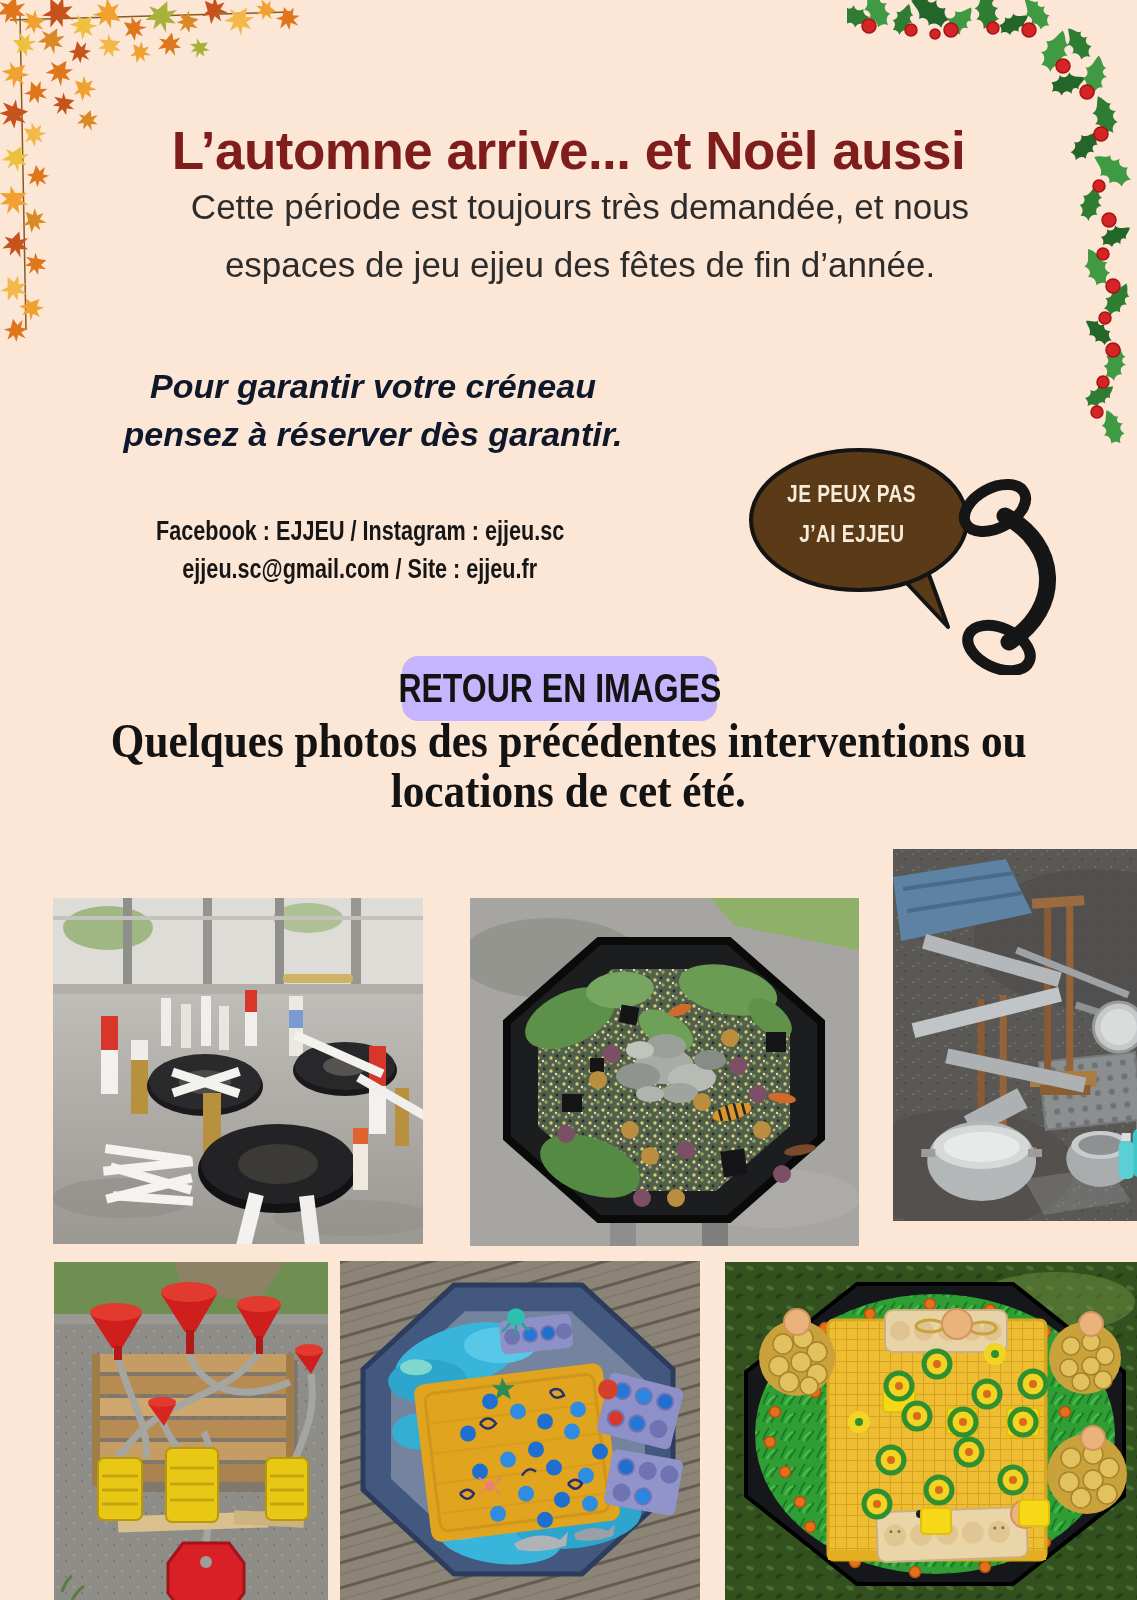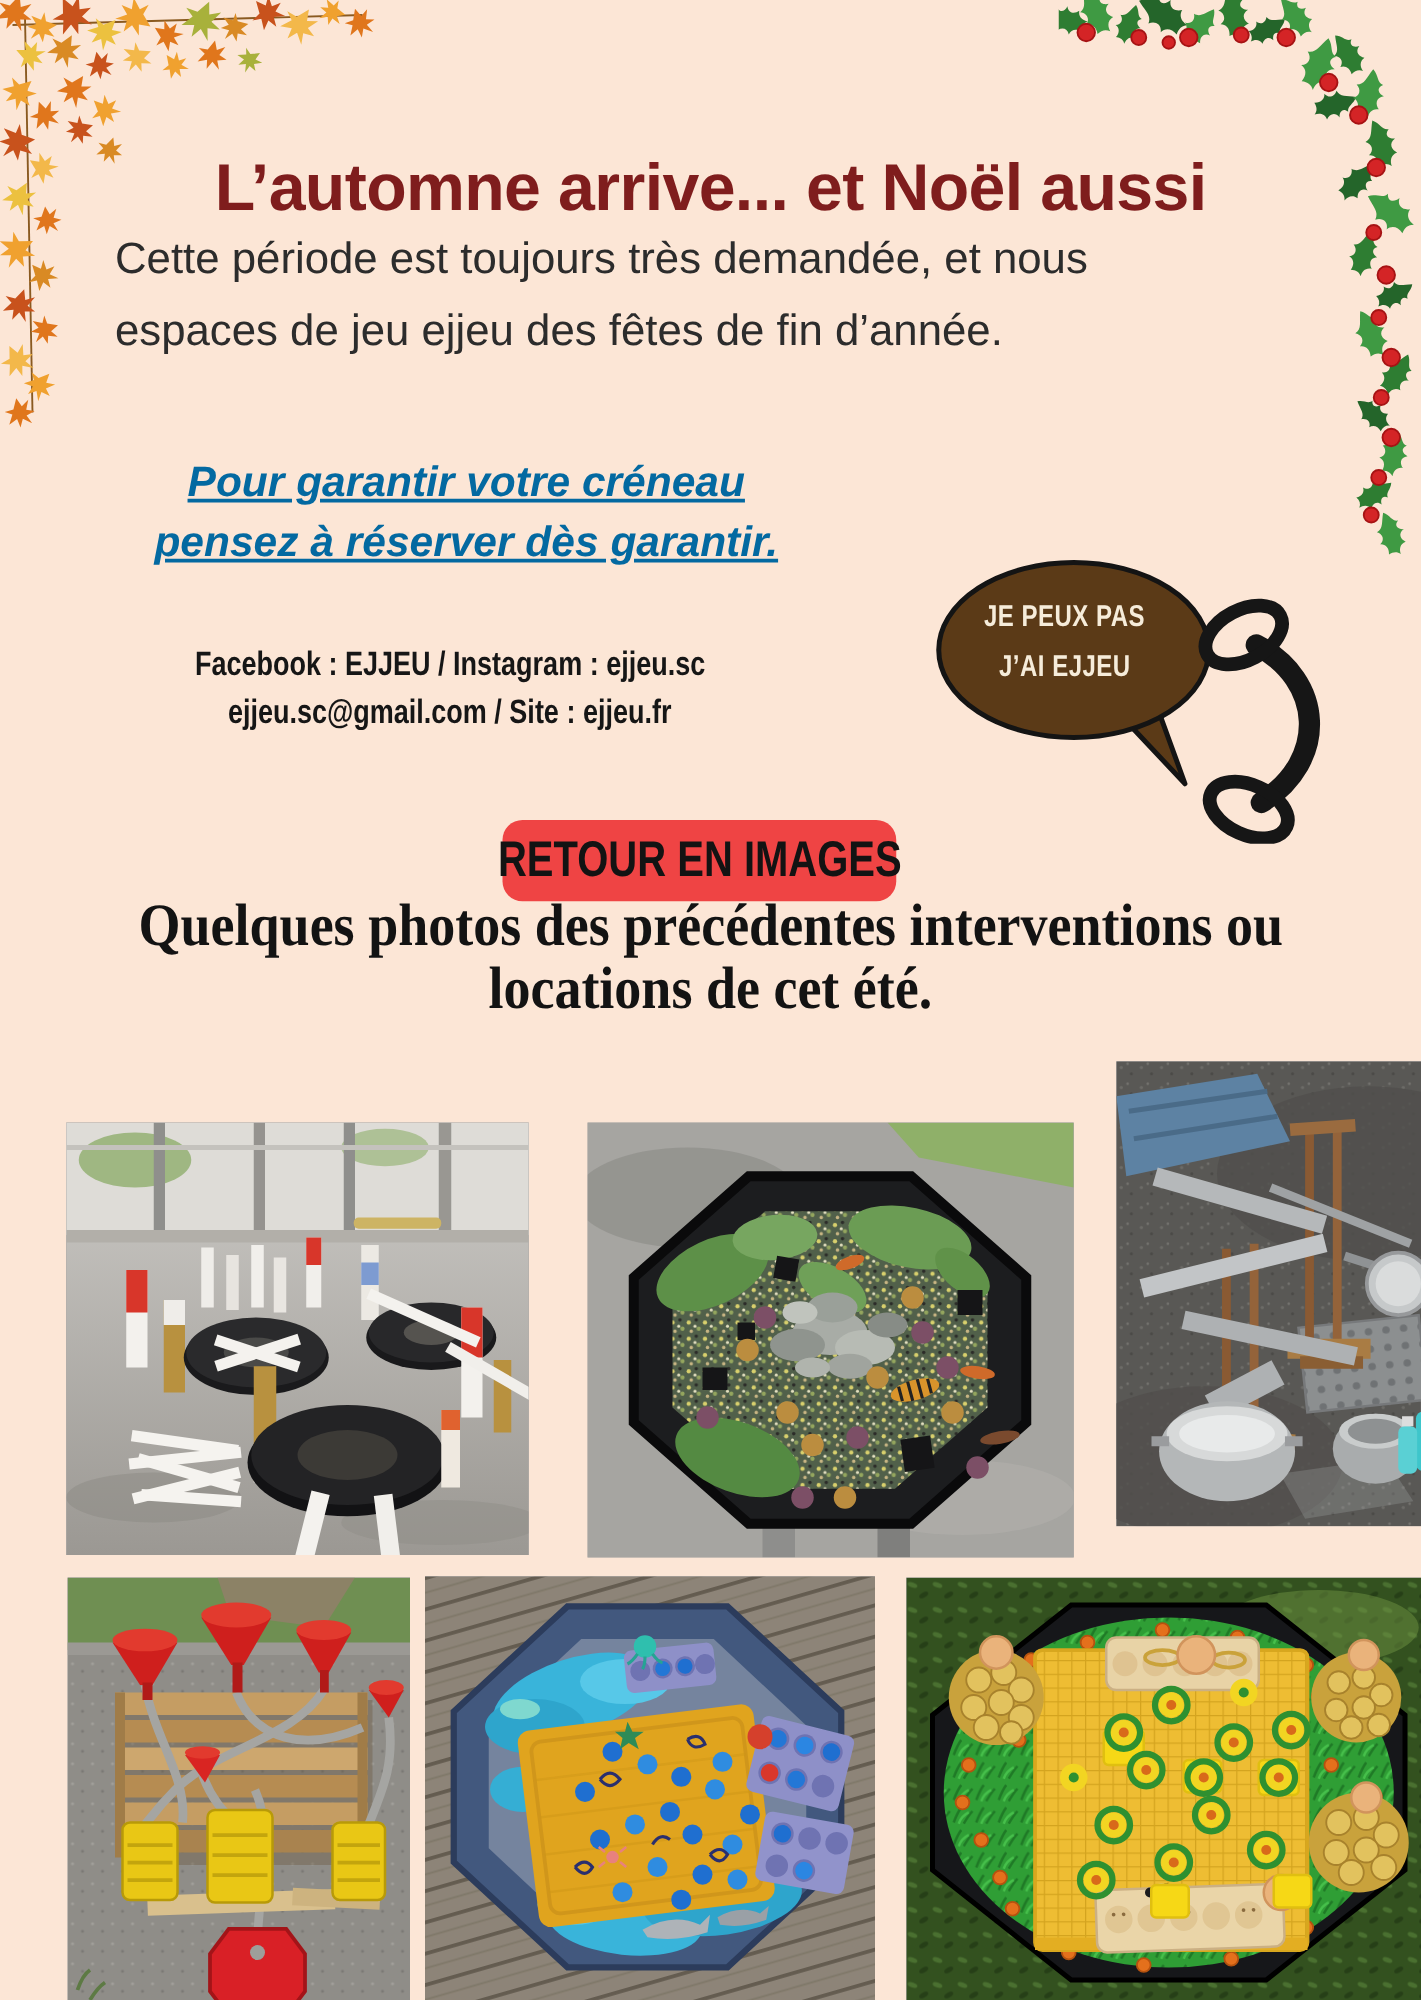--- a/index.html
+++ b/index.html
@@ -3,31 +3,31 @@
 <meta charset="utf-8">
 <style>
   html,body{margin:0;padding:0;background:#fce6d6;}
   .page{position:relative;width:1137px;height:1600px;margin:0 auto;overflow:hidden;
         background:#fce6d6;font-family:"Liberation Sans",sans-serif;color:#1e1e1e;}
   .abs{position:absolute;}
   svg{display:block;}
 
   .title{left:0;right:0;top:84px;text-align:center;font-size:53px;font-weight:700;
          letter-spacing:-0.5px;color:#7f1d1d;}
-  .intro{left:92px;width:920px;top:178px;font-size:35px;
+  .intro{left:120px;width:920px;top:178px;text-align:center;font-size:35px;
          line-height:58px;color:#2c2c2c;}
   .highlight{left:48px;width:650px;top:362px;text-align:center;font-size:34px;
-             font-weight:700;font-style:italic;line-height:48px;color:#0369a1;text-decoration:underline;}
+             font-weight:700;font-style:italic;line-height:48px;color:#0f172a;}
   .contact{left:30px;width:660px;top:512px;text-align:center;font-size:27px;
            font-weight:700;line-height:38px;color:#161616;}
   .cx{display:inline-block;transform:scaleX(.8);transform-origin:50% 50%;white-space:nowrap;}
 
   .bubble-text{left:752px;width:200px;top:474px;text-align:center;font-size:24px;
                font-weight:700;line-height:40px;color:#f6ecda;letter-spacing:.5px;}
-  .badge{left:402px;width:315px;height:65px;top:656px;background:#ef4444;border-radius:16px;
+  .badge{left:402px;width:315px;height:65px;top:656px;background:#c4b5fd;border-radius:16px;
          display:flex;align-items:center;justify-content:center;font-size:40px;font-weight:700;
          color:#131313;}
   .gal-head{left:0;right:0;top:716px;text-align:center;
             font-family:"Liberation Serif",serif;font-weight:700;font-size:48px;
             line-height:50px;color:#131313;}
   .serif-cx{display:inline-block;transform:scaleX(.9);transform-origin:50% 50%;white-space:nowrap;}
 
   .photo{position:absolute;overflow:hidden;background:#999;}
   .photo svg{width:100%;height:100%;}
   .p1{left:13px;top:882px;width:370px;height:346px;}

